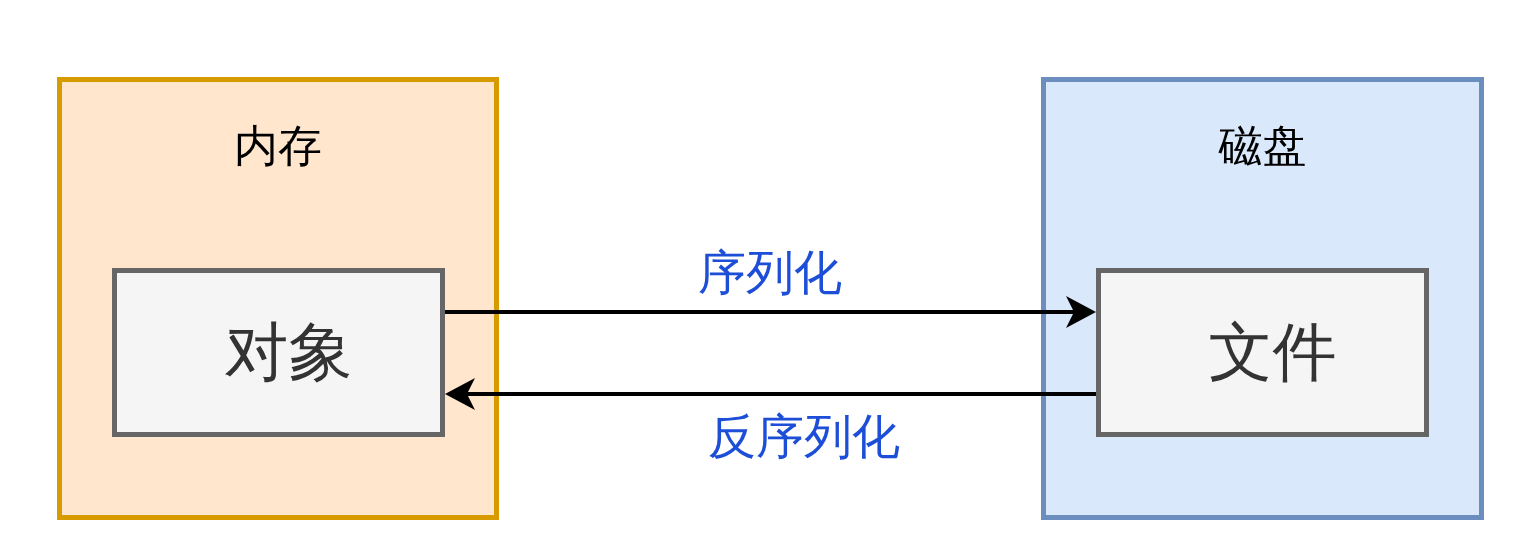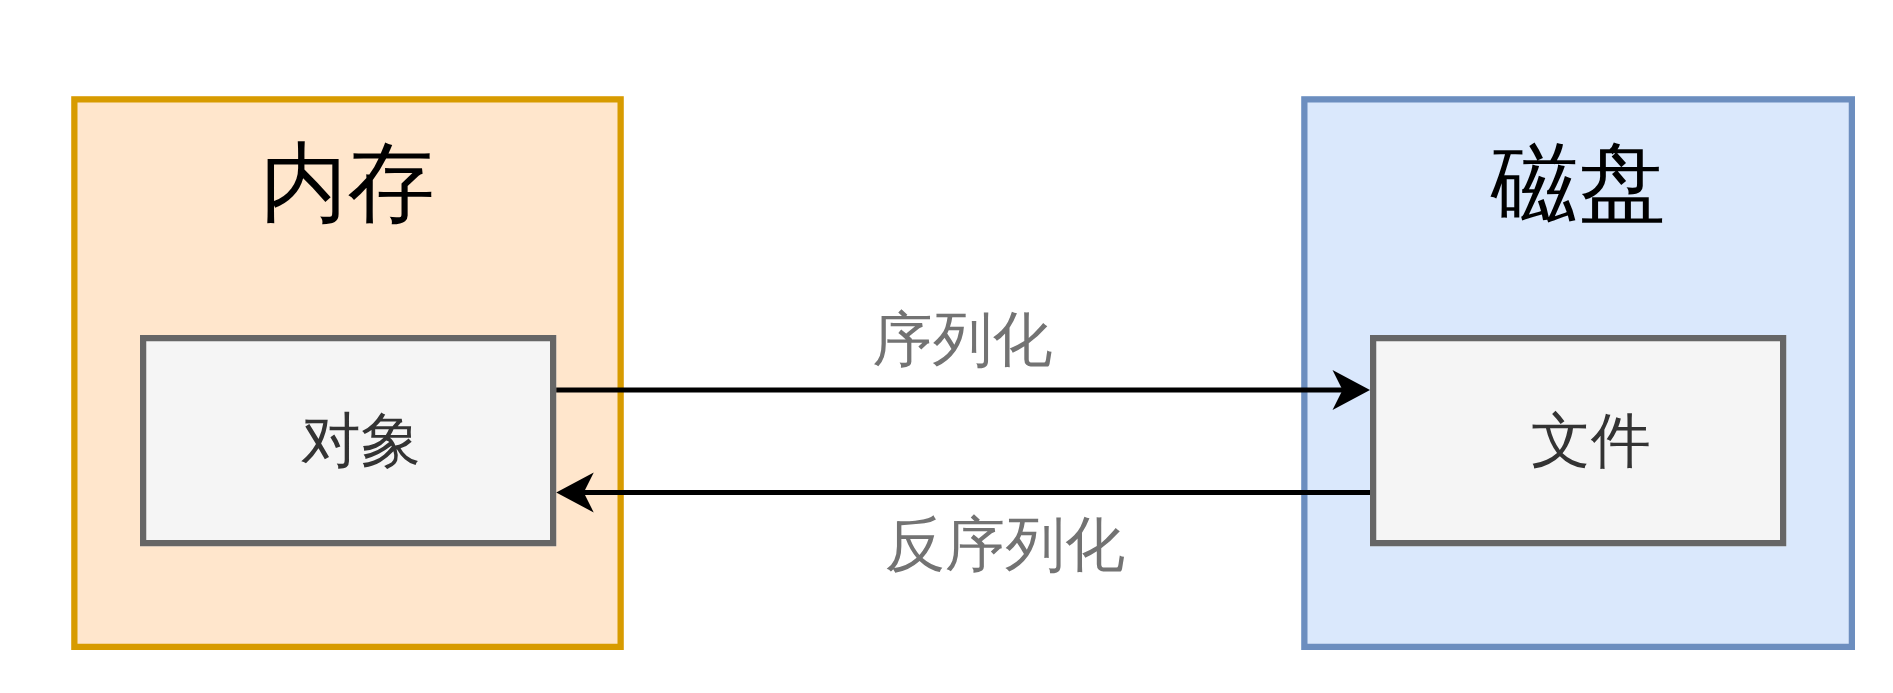--- a/index.html
+++ b/index.html
@@ -19,41 +19,41 @@
       box-sizing: border-box;
       border-width: 5px;
       border-style: solid;
     }
     .container-title {
       position: absolute;
       left: 0;
       right: 0;
       top: 24px;
       text-align: center;
-      font-size: 70px;
+      font-size: 44px;
       line-height: 80px;
       color: #000000;
     }
     .node {
       position: absolute;
       box-sizing: border-box;
       border: 5px solid #666666;
       background: #f5f5f5;
       display: flex;
       align-items: center;
       justify-content: center;
-      font-size: 48px;
+      font-size: 64px;
       color: #333333;
       padding-left: 20px;
     }
     .edge-label {
       position: absolute;
       font-size: 48px;
       line-height: 56px;
-      color: #737373;
+      color: #1d4ed8;
       text-align: center;
       white-space: nowrap;
     }
     svg.edges {
       position: absolute;
       left: 0;
       top: 0;
     }
   </style>
 </head>

